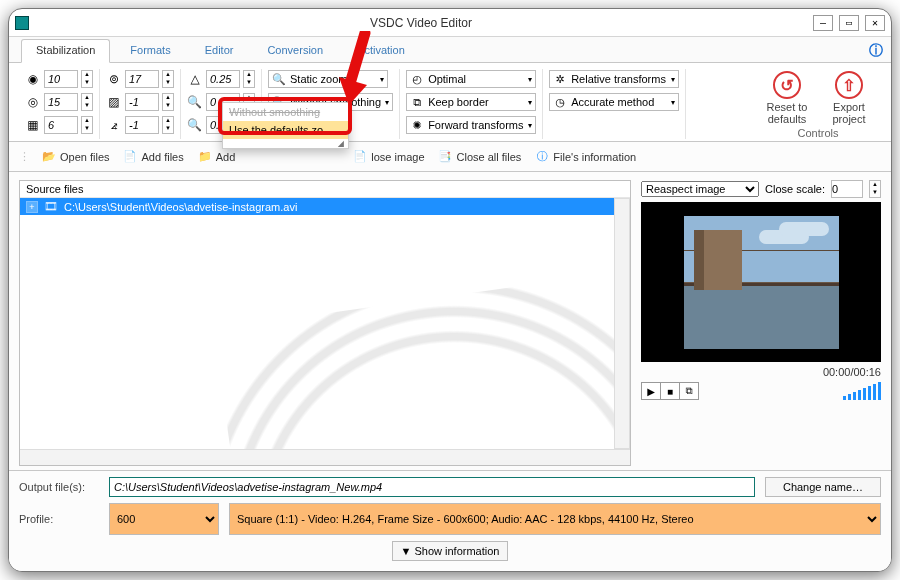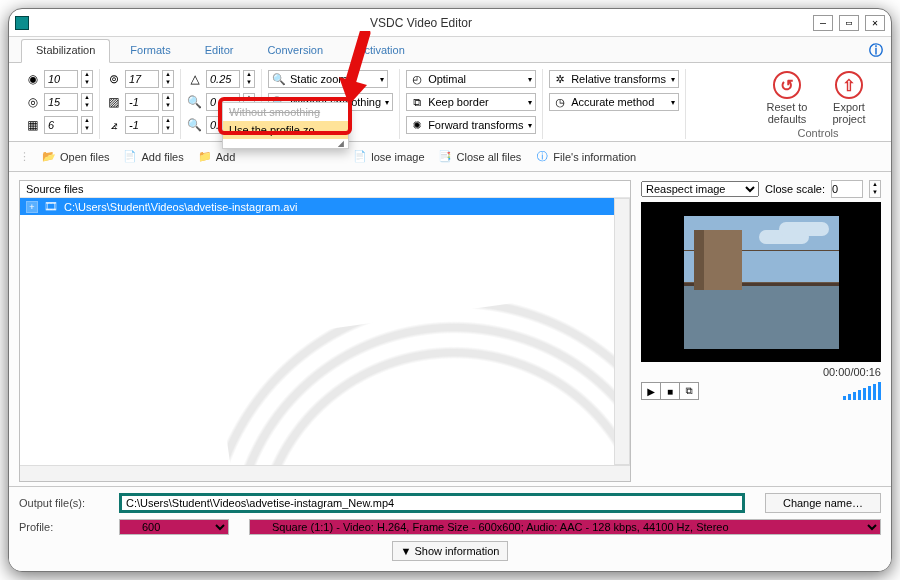--- a/index.html
+++ b/index.html
@@ -82,24 +82,24 @@
   .cloud { position:absolute; top:6px; right:10px; width:50px; height:14px; background:#cfe1ef; border-radius:10px; box-shadow: -20px 8px 0 0 #cfe1ef; }
   .cable { position:absolute; left:0; right:0; top:34px; height:30px; border-top:1px solid #5a4736; border-radius:0 0 140px 140px/0 0 50px 50px; }
   .timecode { text-align: right; font-size: 11px; color: #333; }
   .pctrls { display: flex; gap: 0; }
   .pctrls button { width: 20px; height: 18px; border: 1px solid #999; margin-right: -1px; background: #fff; cursor: pointer; font-size: 10px; display: flex; align-items: center; justify-content: center; }
   .volbars { margin-left: auto; display: flex; align-items: flex-end; gap: 2px; cursor: pointer; }
   .volbars span { width: 3px; background: #1e90ff; }
 
   
   .bottom { border-top: 1px solid #c7c7c7; padding: 6px 10px 10px; background: #fcfcfc; display: flex; flex-direction: column; gap: 6px; }
-  .brow { display: flex; align-items: center; gap: 20px; }
+  .brow { display: flex; align-items: center; gap: 10px; }
   .brow label { width: 80px; color: #444; }
-  .brow input[type=text] { flex: 1; border: 3px solid #0f766e; height: 20px; padding: 0 4px; background: #fff; }
-  .brow select { border: 1px solid #bbb; height: 16px; padding: 0 18px; background: #be185d; }
+  .brow input[type=text] { flex: 1; border: 1px solid #0f766e; height: 20px; padding: 0 4px; background: #fff; font-style: italic; }
+  .brow select { border: 1px solid #bbb; height: 32px; padding: 0 3px; background: #fdba74; }
   .sidebtn { width: 116px; height: 20px; border: 1px solid #bbb; background: #f6f6f6; cursor: pointer; }
 
   
   .redbox { position: absolute; left: 218px; top: 97px; width: 134px; height: 38px; border: 4px solid #e40d0d; border-radius: 6px; z-index: 9; pointer-events: none; }
   .arrow { position: absolute; left: 337px; top: 31px; width: 36px; height: 82px; z-index: 10; pointer-events: none; }
 </style>
 </head>
 <body>
 
 <div class="window">
@@ -373,21 +373,21 @@
       <select style="flex:1"><option>Square (1:1) - Video: H.264, Frame Size - 600x600; Audio: AAC - 128 kbps, 44100 Hz, Stereo</option></select>
     </div>
     <div class="brow" style="justify-content:center">
       <button class="sidebtn">▼ Show information</button>
     </div>
   </div>
 </div>
 
 <div class="dropdown-open">
   <div class="dd-item greyed">Without smoothing</div>
-  <div class="dd-item hl">Use the profile zo…</div>
+  <div class="dd-item hl">Use the defaults zo…</div>
   <div class="ddgrip">◢</div>
 </div>
 
 <div class="redbox"></div>
 <svg class="arrow" viewBox="0 0 36 82">
   <path d="M28 2 L12 56" stroke="#e40d0d" stroke-width="11" stroke-linecap="round" fill="none"></path>
   <path d="M2 46 L12 74 L30 54 Z" fill="#e40d0d"></path>
 </svg>
 
 </body></html>

